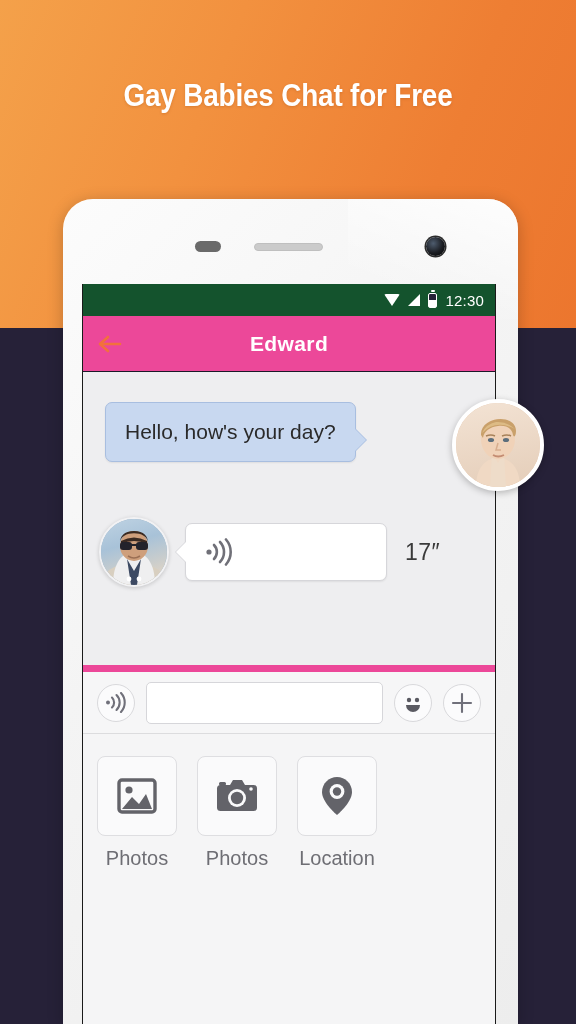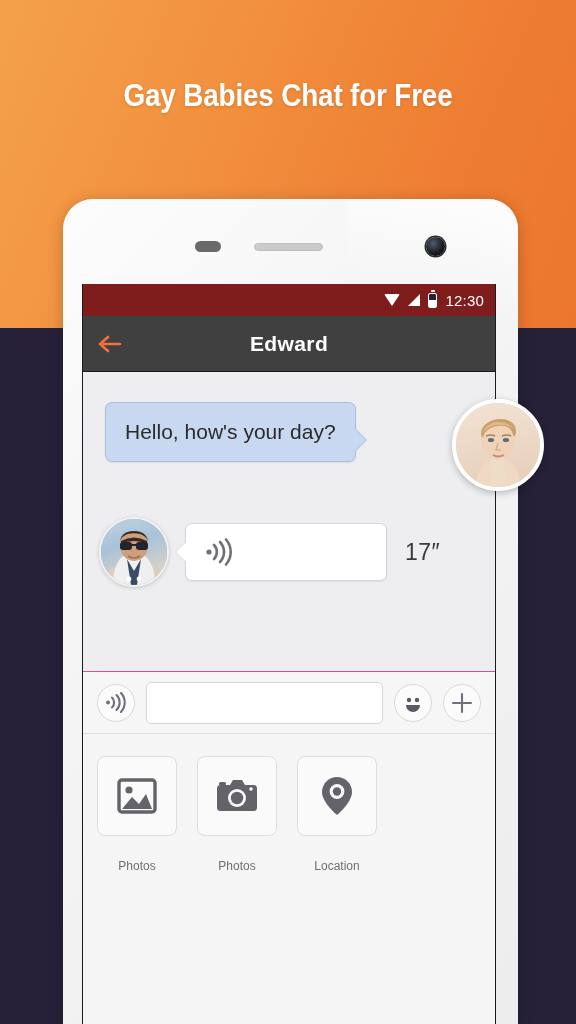--- a/index.html
+++ b/index.html
@@ -86,21 +86,21 @@
     background:#F5F5F6;
     border-left:1.5px solid #1A1A1A;
     border-right:1.5px solid #1A1A1A;
     overflow:hidden;
   }
 
   
   .statusbar {
     position:relative;
     height:32px;
-    background:#7f1d1d;
+    background:#14532d;
     display:flex;
     align-items:center;
     justify-content:flex-end;
     padding-right:11px;
     gap:8px;
   }
   .sb-wifi {
     width:0; height:0;
     border-left:8px solid transparent;
     border-right:8px solid transparent;
@@ -128,21 +128,21 @@
   .sb-time {
     color:#FFFFFF;
     font-size:15px;
     letter-spacing:0.2px;
   }
 
   
   .titlebar {
     position:relative;
     height:56px;
-    background:#404040;
+    background:#ec4899;
     display:flex;
     align-items:center;
     border-bottom:1px solid #1C1829;
   }
   .back-arrow {
     position:absolute;
     left:14px; top:50%;
     transform:translateY(-50%);
     width:30px; height:20px;
     cursor:pointer;
@@ -154,21 +154,21 @@
     font-size:21px;
     font-weight:bold;
     letter-spacing:0.4px;
   }
 
   
   .chat-body {
     position:relative;
     height:300px;
     background:#EEEEF0;
-    border-bottom:1px solid #ec4899;
+    border-bottom:7px solid #ec4899;
   }
 
   
   .row-out {
     position:absolute;
     left:22px; top:30px;
     display:flex; align-items:flex-start;
   }
   .bubble-blue {
     position:relative;
@@ -299,22 +299,22 @@
     cursor:pointer;
   }
   .attach-tile {
     width:80px; height:80px;
     border:1px solid #DEDEE1;
     border-radius:8px;
     background:#FAFAFB;
     display:flex; align-items:center; justify-content:center;
   }
   .attach-label {
-    margin-top:23px;
-    font-size:12px;
+    margin-top:11px;
+    font-size:20px;
     color:#6E6E74;
   }
 </style>
 </head>
 <body>
 
 <div id="stage">
 
   <div class="promo-bg"></div>
   <div class="promo-bottom"></div>

